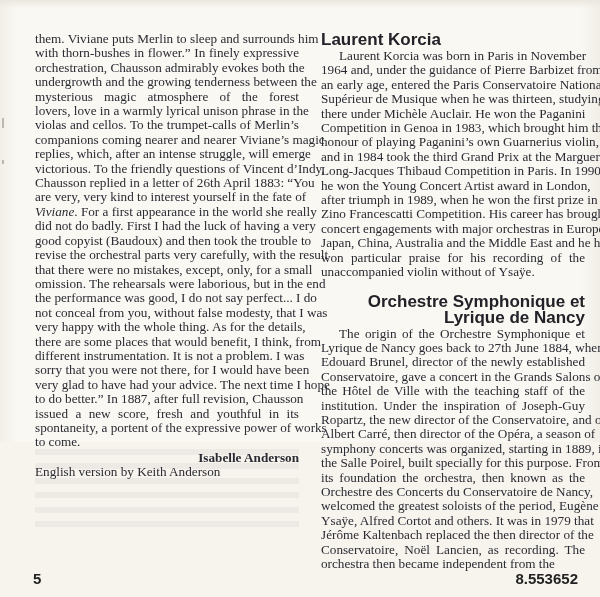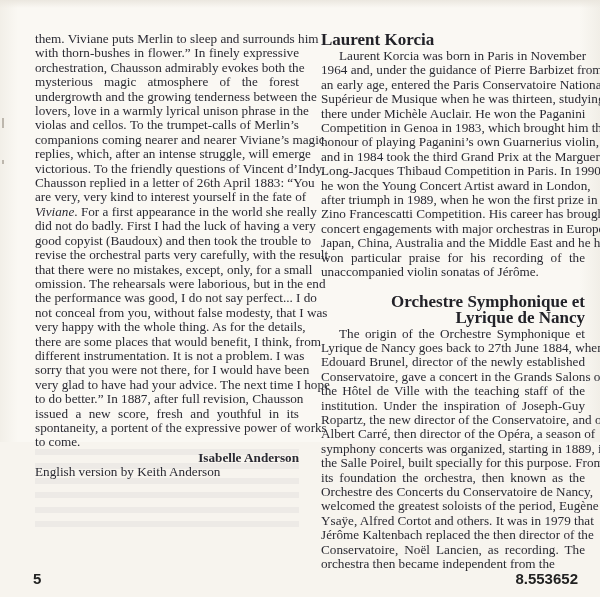--- a/index.html
+++ b/index.html
@@ -21,21 +21,21 @@
   .col {
     position: absolute; top: 32px; width: 264px;
     font-size: 13.2px; line-height: 14.4px;
   }
   .col.left { left: 35px; }
   .col.right { left: 321px; }
   p { margin: 0; text-align: justify; text-align-last: auto; }
   .line { display: block; text-align: justify; text-align-last: justify; white-space: nowrap; }
   .line.last { text-align-last: left; }
   h2 {
-    font-family: Liberation Serif, serif;
+    font-family: Liberation Sans, sans-serif;
     font-weight: bold; font-size: 17px; line-height: 16px;
     margin: 0 0 1px 0; color: #222228;
   }
   h2.second { margin-top: 14px; text-align: right; }
   .sig-name { text-align: right; font-weight: bold; margin-top: 1px; }
   .sig-trans { }
   .pagenum {
     position: absolute; top: 570px; font-family: "Liberation Sans", sans-serif;
     font-weight: bold; font-size: 15px; color: #222;
   }
@@ -64,22 +64,22 @@
     <div class="ghost-bar"></div>
       <div class="ghost-bar"></div>
       <div class="ghost-bar"></div>
   </div>
 
   <div class="col left">
     <p id="left-body">
         <span class="line">them. Viviane puts Merlin to sleep and surrounds him</span>
         <span class="line">with thorn-bushes in flower.” In finely expressive</span>
         <span class="line">orchestration, Chausson admirably evokes both the</span>
+        <span class="line">undergrowth and the growing tenderness between the</span>
         <span class="line">mysterious magic atmosphere of the forest</span>
-        <span class="line">undergrowth and the growing tenderness between the</span>
         <span class="line">lovers, love in a warmly lyrical unison phrase in the</span>
         <span class="line">violas and cellos. To the trumpet-calls of Merlin’s</span>
         <span class="line">companions coming nearer and nearer Viviane’s magic</span>
         <span class="line">replies, which, after an intense struggle, will emerge</span>
         <span class="line">victorious. To the friendly questions of Vincent d’Indy,</span>
         <span class="line">Chausson replied in a letter of 26th April 1883: “You</span>
         <span class="line">are very, very kind to interest yourself in the fate of</span>
         <span class="line"><span class="ital">Viviane</span>. For a first appearance in the world she really</span>
         <span class="line">did not do badly. First I had the luck of having a very</span>
         <span class="line">good copyist (Baudoux) and then took the trouble to</span>
@@ -113,21 +113,21 @@
         <span class="line">Competition in Genoa in 1983, which brought him the</span>
         <span class="line">honour of playing Paganini’s own Guarnerius violin,</span>
         <span class="line">and in 1984 took the third Grand Prix at the Marguerite</span>
         <span class="line">Long-Jacques Thibaud Competition in Paris. In 1990</span>
         <span class="line">he won the Young Concert Artist award in London,</span>
         <span class="line">after triumph in 1989, when he won the first prize in the</span>
         <span class="line">Zino Francescatti Competition. His career has brought</span>
         <span class="line">concert engagements with major orchestras in Europe,</span>
         <span class="line">Japan, China, Australia and the Middle East and he has</span>
         <span class="line">won particular praise for his recording of the</span>
-        <span class="line last">unaccompanied violin sonatas of Jérôme.</span>
+        <span class="line last">unaccompanied violin without of Ysaÿe.</span>
       </p>
     <h2 class="second">
       <span>Orchestre Symphonique et</span><br>
       <span>Lyrique de Nancy</span>
     </h2>
     <p id="nancy-body">
         <span class="line" style="padding-left: 18px;">The origin of the Orchestre Symphonique et</span>
         <span class="line">Lyrique de Nancy goes back to 27th June 1884, when</span>
         <span class="line">Edouard Brunel, director of the newly established</span>
         <span class="line">Conservatoire, gave a concert in the Grands Salons of</span>

